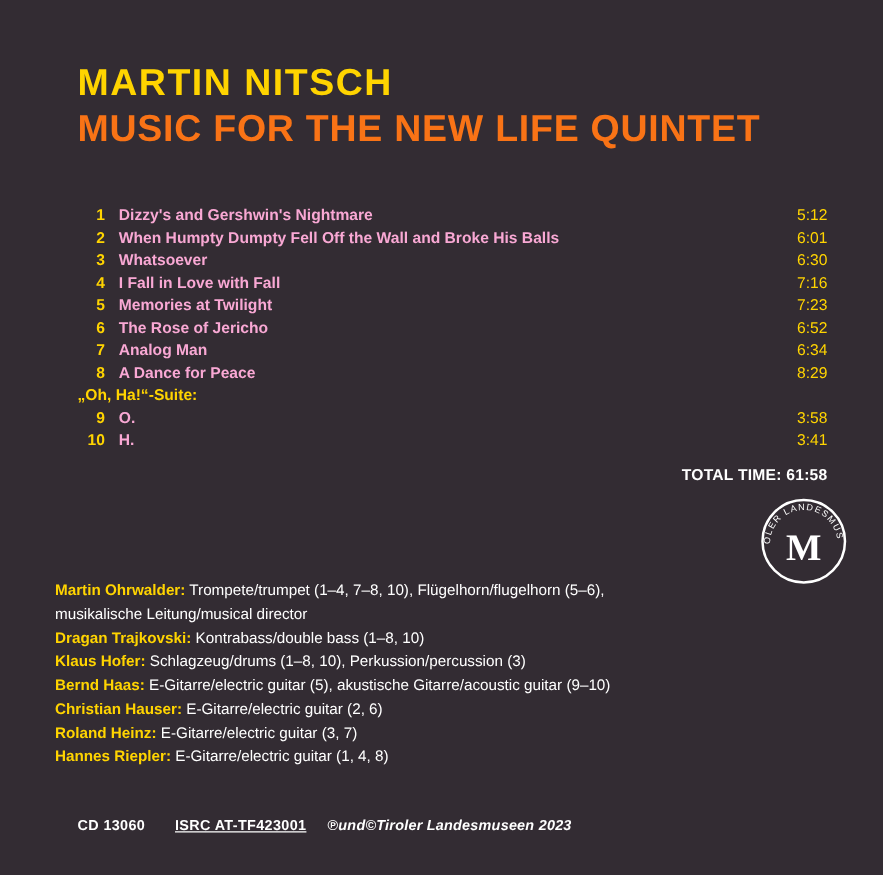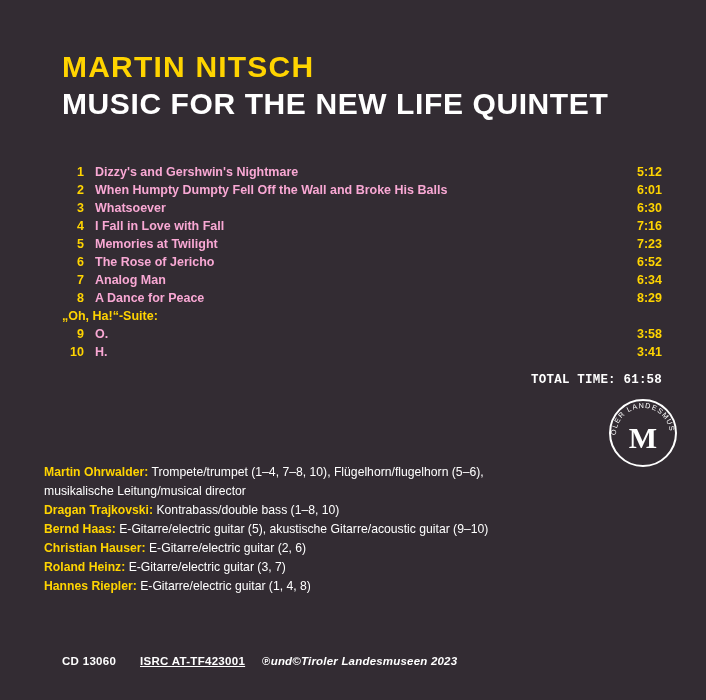--- a/index.html
+++ b/index.html
@@ -30,21 +30,21 @@
   }
   .artist {
     color: #ffd400;
     font-size: 30px;
     font-weight: bold;
     letter-spacing: 1.2px;
     line-height: 34px;
     white-space: nowrap;
   }
   .album {
-    color: #ffffff;
+    color: #f97316;
     font-size: 30px;
     font-weight: bold;
     letter-spacing: 0.6px;
     line-height: 36px;
     margin-top: 2px;
     white-space: nowrap;
   }
 
   
   .tracklist {
@@ -71,40 +71,39 @@
     color: #f9a8d4;
     font-size: 12.5px;
     font-weight: bold;
     padding-left: 11px;
     flex: 1 1 auto;
     white-space: nowrap;
   }
   .track .time {
     color: #ffd400;
     font-size: 12.5px;
-    font-weight: bold;
+    font-weight: normal;
     flex: 0 0 auto;
     text-align: left;
   }
   .suite-label {
     color: #ffd400;
     font-size: 12.5px;
     font-weight: bold;
     height: 18px;
     line-height: 18px;
     padding-left: 0px;
   }
   .total {
     margin-top: 12px;
     text-align: right;
     color: #ffffff;
     font-size: 12.5px;
     font-weight: bold;
     letter-spacing: 0.2px;
-    font-family: Liberation Mono, monospace;
   }
 
   
   .credits {
     position: absolute;
     left: 44px;
     top: 437px;
     width: 600px;
     margin-top: 26px;
   }
@@ -240,20 +239,24 @@
     <div class="credit-line">
       <span class="name">Martin Ohrwalder:</span> 
       <span>Trompete/trumpet (1–4, 7–8, 10), Flügelhorn/flugelhorn (5–6),</span>
     </div>
     <div class="credit-line">
       <span>musikalische Leitung/musical director</span>
     </div>
     <div class="credit-line">
       <span class="name">Dragan Trajkovski:</span> 
       <span>Kontrabass/double bass (1–8, 10)</span>
+    </div>
+    <div class="credit-line">
+      <span class="name">Klaus Hofer:</span> 
+      <span>Schlagzeug/drums (1–8, 10), Perkussion/percussion (3)</span>
     </div>
     <div class="credit-line">
       <span class="name">Bernd Haas:</span> 
       <span>E-Gitarre/electric guitar (5), akustische Gitarre/acoustic guitar (9–10)</span>
     </div>
     <div class="credit-line">
       <span class="name">Christian Hauser:</span> 
       <span>E-Gitarre/electric guitar (2, 6)</span>
     </div>
     <div class="credit-line">

